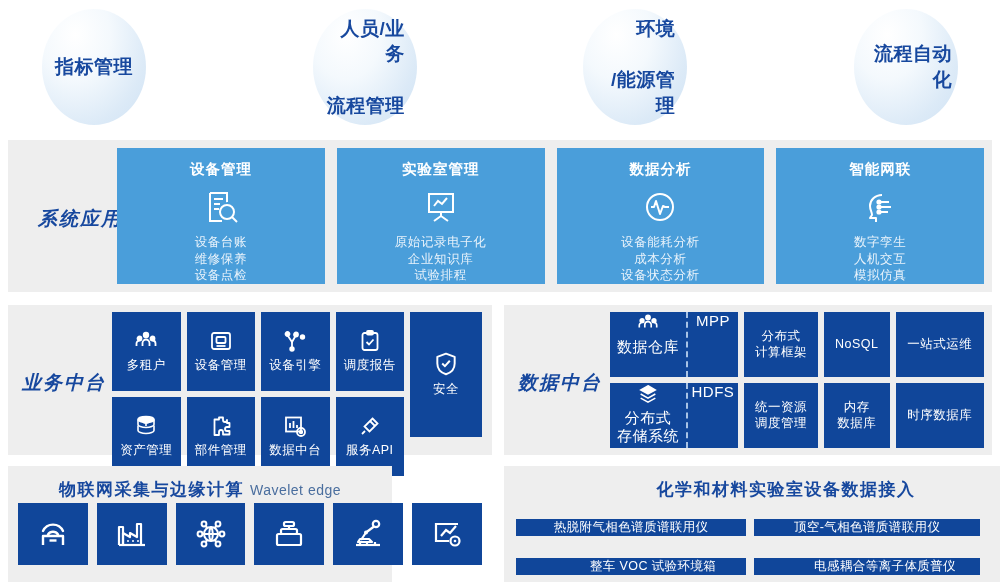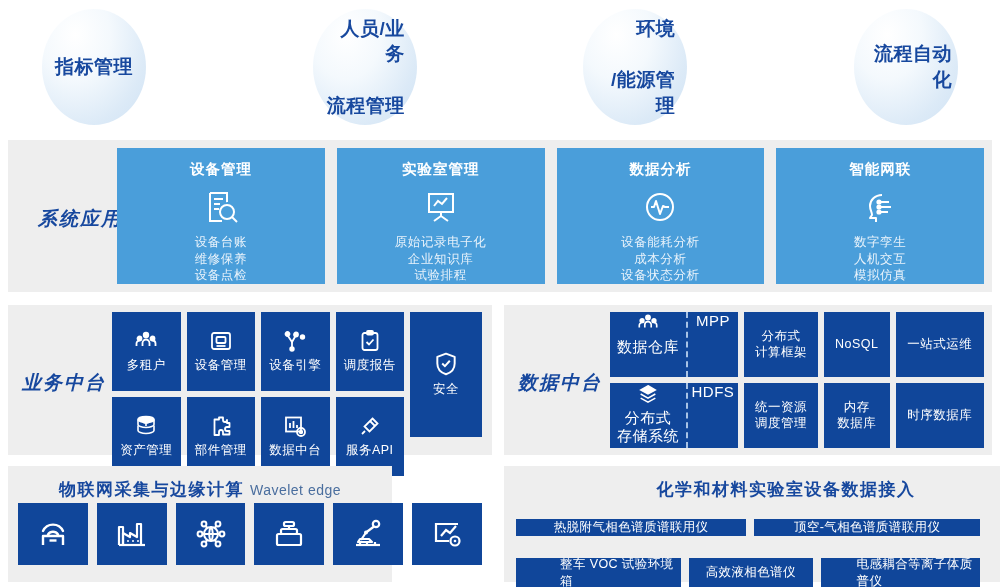--- a/index.html
+++ b/index.html
@@ -465,18 +465,17 @@
   <div class="band" id="band-chem">
     <div class="band-title" style="top:12px;">化学和材料实验室设备数据接入</div>
   </div>
   <div class="chem-rows">
     <div class="chem-row r1">
       <div class="chem-pill p1">热脱附气相色谱质谱联用仪</div>
       <div class="chem-pill p2">顶空-气相色谱质谱联用仪</div>
     </div>
     <div class="chem-row r2">
       <div class="chem-pill p1">整车 VOC 试验环境箱</div>
-      <div class="chem-pill p2">高效液相色谱仪</div>
       <div class="chem-pill p3">电感耦合等离子体质普仪</div>
     </div>
   </div>
 
 </div>
 
 </body></html>

